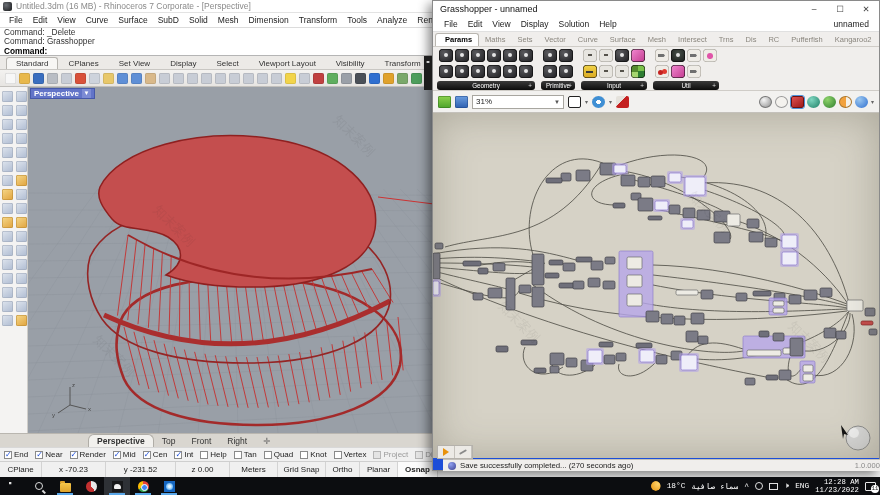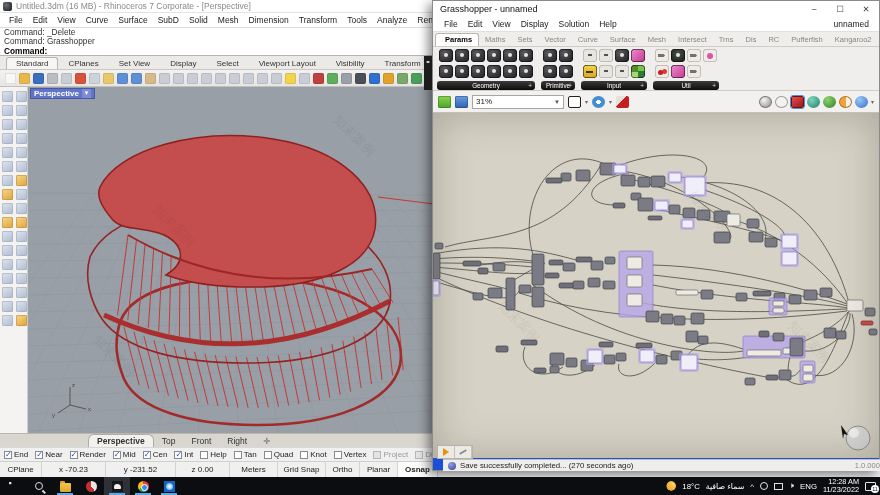--- a/index.html
+++ b/index.html
@@ -120,21 +120,21 @@
   .tg.search::after { content:""; position:absolute; width:4px; height:1.5px; background:#dcdcdc; transform:rotate(45deg); left:6px; top:8px; }
   .tg.folder { background:linear-gradient(#f5c64a,#dfa32a); border-radius:1px; position:relative; height:9px; margin-top:2px; }
   .tg.folder::before { content:""; position:absolute; top:-2px; left:0; width:5px; height:2px; background:#dfa32a; border-radius:1px 1px 0 0; }
   .tg.rhinst { border-radius:50%; background:conic-gradient(#e8e8e8 0 40%, #c43030 40% 100%); }
   .tg.rhino7 { background:#17181a; position:relative; }
   .tg.rhino7::after { content:""; position:absolute; left:2px; top:3px; width:7px; height:5px; background:#f2f2f2; border-radius:3px 4px 1px 1px; }
   .tg.chrome { border-radius:50%; background:conic-gradient(#e84335 0 33%, #34a853 33% 66%, #fbbc05 66% 100%); position:relative; }
   .tg.chrome::after { content:""; position:absolute; left:3px; top:3px; width:5px; height:5px; border-radius:50%; background:#4285f4; border:1px solid #fff; }
   .tg.photos { background:#1565c0; position:relative; }
   .tg.photos::after { content:""; position:absolute; inset:2px; border-radius:50%; background:radial-gradient(circle,#e3f2fd 20%,#64b5f6 70%); }
-  .tb-right { margin-left:auto; display:flex; align-items:center; gap:6px; padding-right:4px; color:#fff; }
+  .tb-right { margin-left:auto; display:flex; align-items:center; gap:6px; padding-right:4px; color:#fff;font-family:Liberation Mono, monospace; }
   .moon { width:10px; height:10px; border-radius:50%; background:radial-gradient(circle at 70% 30%, #ffd36b, #e8920c); clip-path:circle(50%); }
   .tb-text { font-size:7.8px; color:#fff; white-space:nowrap; }
   .tray-glyph { font-size:8px; color:#e8e8e8; }
   .tray-shape { width:9px; height:7px; border:1px solid #e0e0e0; }
   .tray-shape.person { border-radius:50%; width:8px; height:8px; }
   .clock { text-align:right; font-size:7.3px; line-height:8px; color:#fff; }
   .notif { position:relative; width:11px; height:9px; border:1px solid #e8e8e8; border-radius:1px; }
   .notif .badge { position:absolute; right:-4px; bottom:-3px; background:#fff; color:#111; border-radius:50%; font-size:5.5px; width:8px; height:8px; display:flex; align-items:center; justify-content:center; }
 
   .panel-sliver { position:absolute; left:424px; top:56px; width:8px; height:34px; background:#1c1c1c; z-index:4; }

